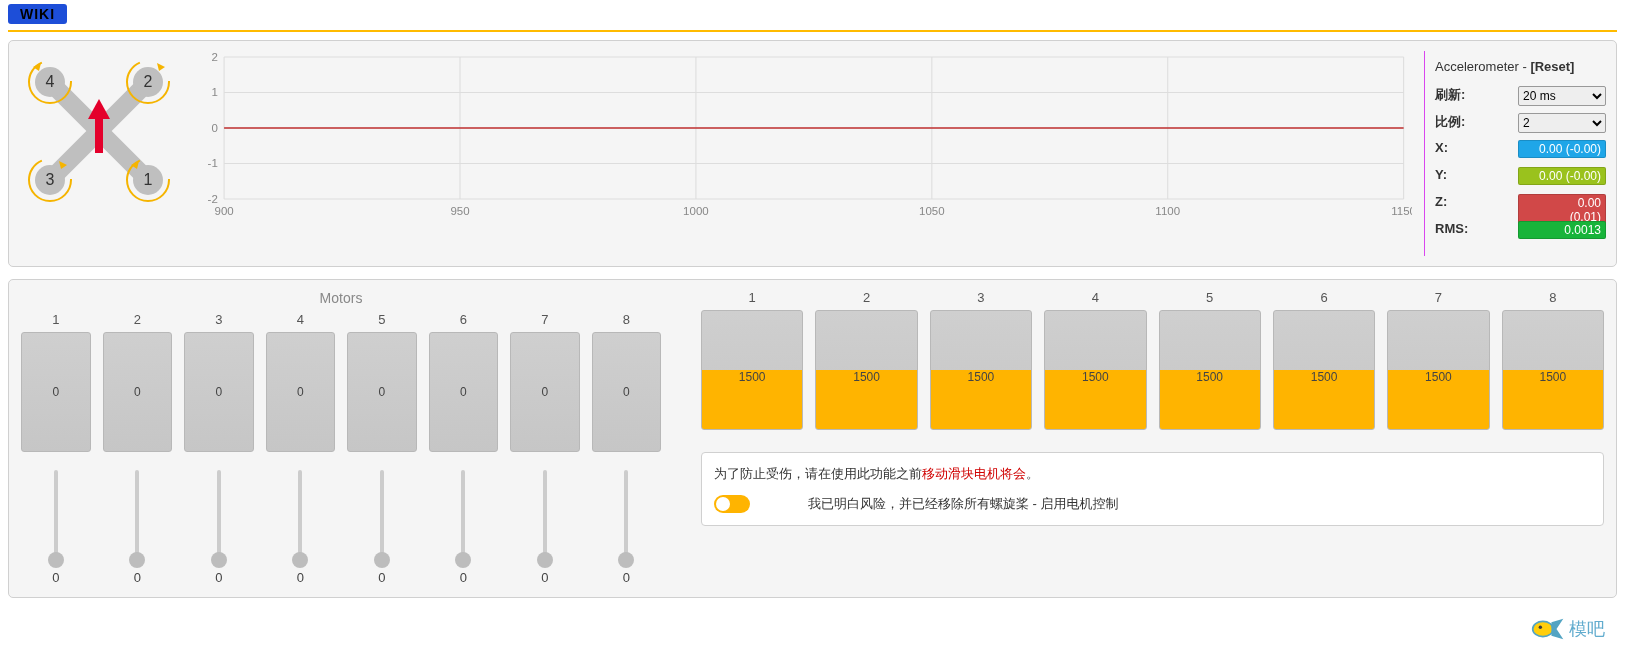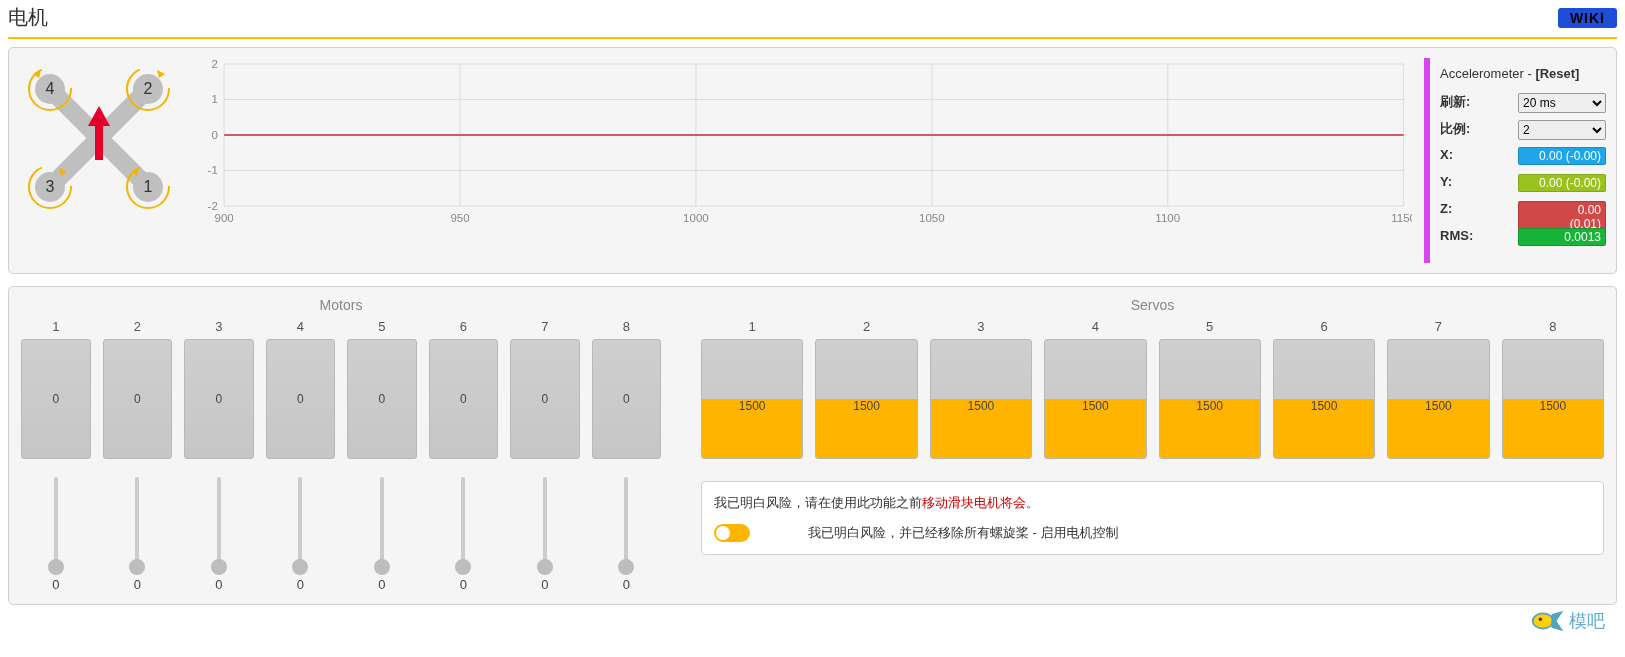--- a/index.html
+++ b/index.html
@@ -16,21 +16,21 @@
 .arm2 { transform: rotate(-45deg); }
 .prop-ring { position: absolute; width: 46px; height: 46px; border-radius: 50%; }
 .ring-svg { position:absolute; width:46px; height:46px; }
 .prop-circle { position:absolute; width:30px; height:30px; border-radius:50%; background:#bfbfbf; top:8px; left:8px; display:flex; align-items:center; justify-content:center; font-size:16px; color:#333; font-weight:normal;}
 .pos-tl { top: 8px; left: 8px; } .pos-tr { top: 8px; right: 8px; } .pos-bl { bottom: 8px; left: 8px; } .pos-br { bottom: 8px; right: 8px; }
 .arrow { position:absolute; top:48px; left:72px; width:16px; height:60px;}
 .arrow-stem{position:absolute; top:14px; left:4px; width:8px; height:40px; background:#e4002b;}
 .arrow-head{position:absolute; top:0; left:-3px; width:0;height:0;border-left:11px solid transparent;border-right:11px solid transparent;border-bottom:20px solid #e4002b;}
 .chart-area { flex: 1; position: relative; height: 170px; padding-right: 12px; }
 .chart-svg { width: 100%; height: 100%; }
-.side-panel { width: 192px; border-left: 6px solid #d946ef; padding: 8px 10px; font-size: 13px; color:#333; }
+.side-panel { width: 192px; border-left: 1px solid #d946ef; padding: 8px 10px; font-size: 13px; color:#333; }
 .side-row { display: flex; align-items: flex-start; margin-bottom: 7px; height: 20px; }
 .side-label { flex: 1; font-weight: bold; }
 .side-select { width: 88px; border: 1px solid #999; background: #eee; font-size: 12px; height: 20px; border-radius:2px;}
 .val-box { width: 88px; text-align: right; padding: 1px 4px; color: #fff; font-size: 12px; border-radius: 2px; border:1px solid rgba(0,0,0,.15);}
 .accel-header{font-size:13px; margin-bottom:12px;}
 .reset-link { font-weight: bold; cursor: pointer; }
 .panel2 { display: flex; padding: 10px 12px 12px 12px; gap: 40px; }
 .col { }
 .motors-col { width: 640px; }
 .servos-col { flex: 1; }
@@ -46,28 +46,27 @@
 .slider-track{width:4px; height:90px; background:#ccc; border-radius:2px; position:relative;}
 .slider-knob{position:absolute; bottom:-8px; left:-6px; width:16px; height:16px; border-radius:50%; background:#bdbdbd;}
 .slider-knob.active{background:#1a82f7;}
 .slider-val{margin-top:10px; font-size:13px; color:#444; font-weight:normal;}
 .slider-val.bold{font-weight:bold; color:#000;}
 .warn-box { background:#fff; border:1px solid #d0d0d0; border-radius:4px; padding:10px 12px; margin-top:22px; font-size:13px; line-height:1.7; color:#333;}
 .warn-red { color:#d00000;}
 .toggle-row{display:flex; align-items:center; margin-top:8px;gap:48px;}
 .toggle{width:36px; height:18px; background:#ffb400; border-radius:9px; position:relative; margin-right:10px;}
 .toggle-knob{position:absolute; top:2px; left:2px; width:14px; height:14px; background:#fff; border-radius:50%;}
-.watermark{position:absolute; right:20px; bottom:24px; font-size:18px; color:#5aa8cc; opacity:.95; display:flex; align-items:center; gap:4px;}
+.watermark{position:absolute; right:20px; bottom:16px; font-size:18px; color:#5aa8cc; opacity:.95; display:flex; align-items:center; gap:4px;}
 .watermark svg{width:34px;height:24px;}
 </style>
 </head>
 <body>
 
 <div class="header-row">
-  <div class="page-title">电机</div>
   <div class="wiki-btn">WIKI</div>
 </div>
 <div class="orange-line"></div>
 
 <div class="panel top-panel">
   <div class="motor-diagram">
     <div class="arm arm1"></div>
       <div class="arm arm2"></div>
     <div class="arrow">
         <div class="arrow-head"></div>
@@ -268,21 +267,20 @@
       </div>
         <div class="slider-unit">
         <div class="slider-track">
           <div class="slider-knob "></div>
           </div>
         <div class="slider-val ">0</div>
       </div>
       </div>
   </div>
   <div class="col servos-col">
-    <div class="col-title">Servos</div>
     <div class="bars-row" id="servo-bars">
         <div class="bar-unit">
           <div class="bar-num">1</div>
       <div class="bar-box">
         <div class="bar-fill" style="height:50%"></div>
         <div class="bar-label" style="bottom:50%;transform:translateY(100%)">1500</div>
       </div>
         </div>
         <div class="bar-unit">
           <div class="bar-num">2</div>
@@ -328,21 +326,21 @@
         </div>
         <div class="bar-unit">
           <div class="bar-num">8</div>
       <div class="bar-box">
         <div class="bar-fill" style="height:50%"></div>
         <div class="bar-label" style="bottom:50%;transform:translateY(100%)">1500</div>
       </div>
         </div>
       </div>
     <div class="warn-box">
-      <div><span>我已明白风险，请在使用此功能之前</span><span class="warn-red">移动滑块电机将会</span><span>。</span></div>
+      <div><span>为了防止受伤，请在使用此功能之前</span><span class="warn-red">移动滑块电机将会</span><span>。</span></div>
       <div class="toggle-row">
         <div class="toggle">
             <div class="toggle-knob"></div>
           </div>
         <span>我已明白风险，并已经移除所有螺旋桨 - 启用电机控制</span>
       </div>
     </div>
   </div>
 </div>
 

